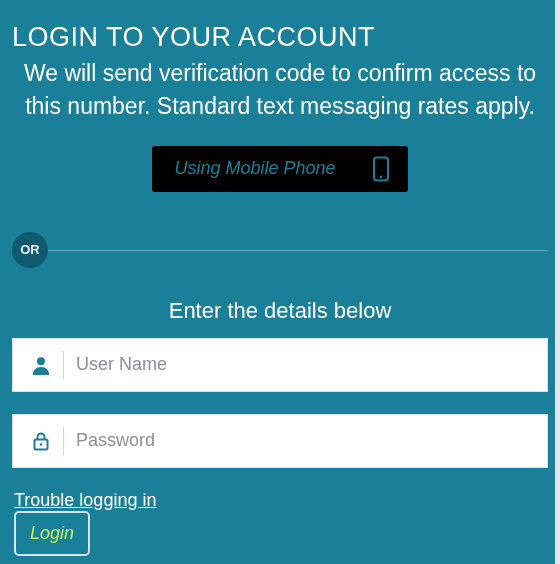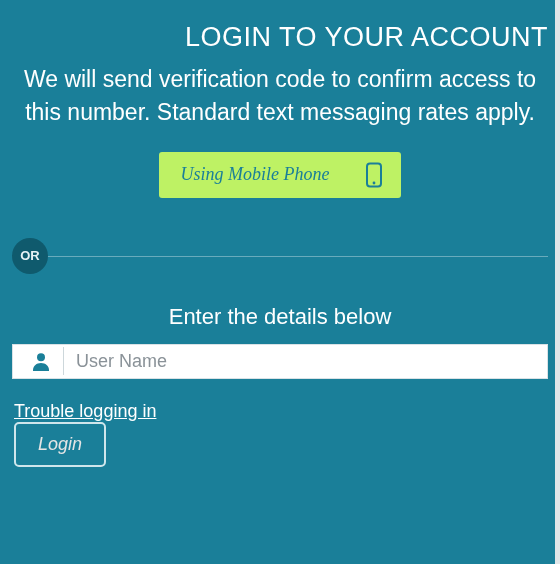--- a/index.html
+++ b/index.html
@@ -8,52 +8,52 @@
     background: #1a7f99;
     font-family: "Segoe UI", "Helvetica Neue", Arial, sans-serif;
     color: #ffffff;
     position: relative;
     overflow: hidden;
   }
   .container {
     padding: 22px 12px 20px 12px;
   }
   .title {
-    text-align: right;
+    text-align: left;
     font-size: 27px;
     font-weight: 400;
     letter-spacing: 0.5px;
-    margin-bottom: 10px;
+    margin-bottom: 4px;
   }
   .subtitle {
     text-align: center;
     font-size: 23px;
     line-height: 1.45;
     font-weight: 400;
     margin: 0 10px 22px 10px;
   }
   .mobile-btn-wrap {
     display: flex;
     justify-content: center;
     margin-bottom: 40px;
   }
   .mobile-btn {
-    background: #bef264;
+    background: #000000;
     color: #1a7f99;
     border: none;
     border-radius: 3px;
     padding: 10px 18px 10px 22px;
     font-size: 18px;
     font-style: italic;
     font-weight: 500;
     display: flex;
     align-items: center;
     gap: 36px;
     cursor: pointer;
-    font-family: Liberation Serif, serif;
+    font-family: Liberation Sans, sans-serif;
   }
   .mobile-btn svg { display: block; }
 
   .divider {
     position: relative;
     height: 36px;
     margin: 0 0 30px 0;
     display: flex;
     align-items: center;
     justify-content: flex-start;
@@ -81,21 +81,21 @@
   .details-label {
     text-align: center;
     font-size: 22px;
     margin-bottom: 14px;
   }
 
   .field {
     background: #ffffff;
     display: flex;
     align-items: center;
-    height: 35px;
+    height: 54px;
     margin-bottom: 22px;
     padding: 0 12px;
     border: 1px solid #d9e2e6;
   }
   .field .icon-slot {
     width: 32px;
     display: flex;
     align-items: center;
     justify-content: center;
     flex-shrink: 0;
@@ -132,24 +132,24 @@
   .trouble {
     color: #ffffff;
     font-size: 18px;
     text-decoration: underline;
     cursor: pointer;
   }
   .login-btn {
     background: transparent;
     border: 2px solid #cfe6ec;
     border-radius: 5px;
-    color: #e5e5e5;
+    color: #bef264;
     font-size: 18px;
     font-style: italic;
-    padding: 10px 22px;
+    padding: 10px 14px;
     cursor: pointer;
     font-family: inherit;
   }
   .scroll-edge {
     position: absolute;
     right: 0; top: 0; bottom: 0;
     width: 5px;
     background: #e1e6e8;
   }
 </style>
@@ -184,20 +184,31 @@
     <span class="icon-slot">
       <svg width="20" height="20" viewBox="0 0 20 20" fill="#1a7f99">
         <circle cx="10" cy="6.2" r="4"></circle>
         <path d="M2 19c0-4.2 3.6-7 8-7s8 2.8 8 7v1H2z"></path>
       </svg>
     </span>
     <span class="sep"></span>
     <input type="text" placeholder="User Name" style="">
   </div>
 
+  <div class="field">
+    <span class="icon-slot">
+      <svg width="18" height="20" viewBox="0 0 18 20" fill="none" stroke="#1a7f99" stroke-width="2">
+        <rect x="2.5" y="8.5" width="13" height="10" rx="1.5"></rect>
+        <path d="M5.5 8.5V6a3.5 3.5 0 0 1 7 0v2.5"></path>
+        <circle cx="9" cy="13.5" r="1.3" fill="#1a7f99" stroke="none"></circle>
+      </svg>
+    </span>
+    <span class="sep"></span>
+    <input type="password" placeholder="Password" style="">
+  </div>
 
   <div class="bottom-row">
     <a class="trouble">Trouble logging in</a>
     <button class="login-btn">Login</button>
   </div>
 
 </div>
 
 <div class="scroll-edge"></div>
 

